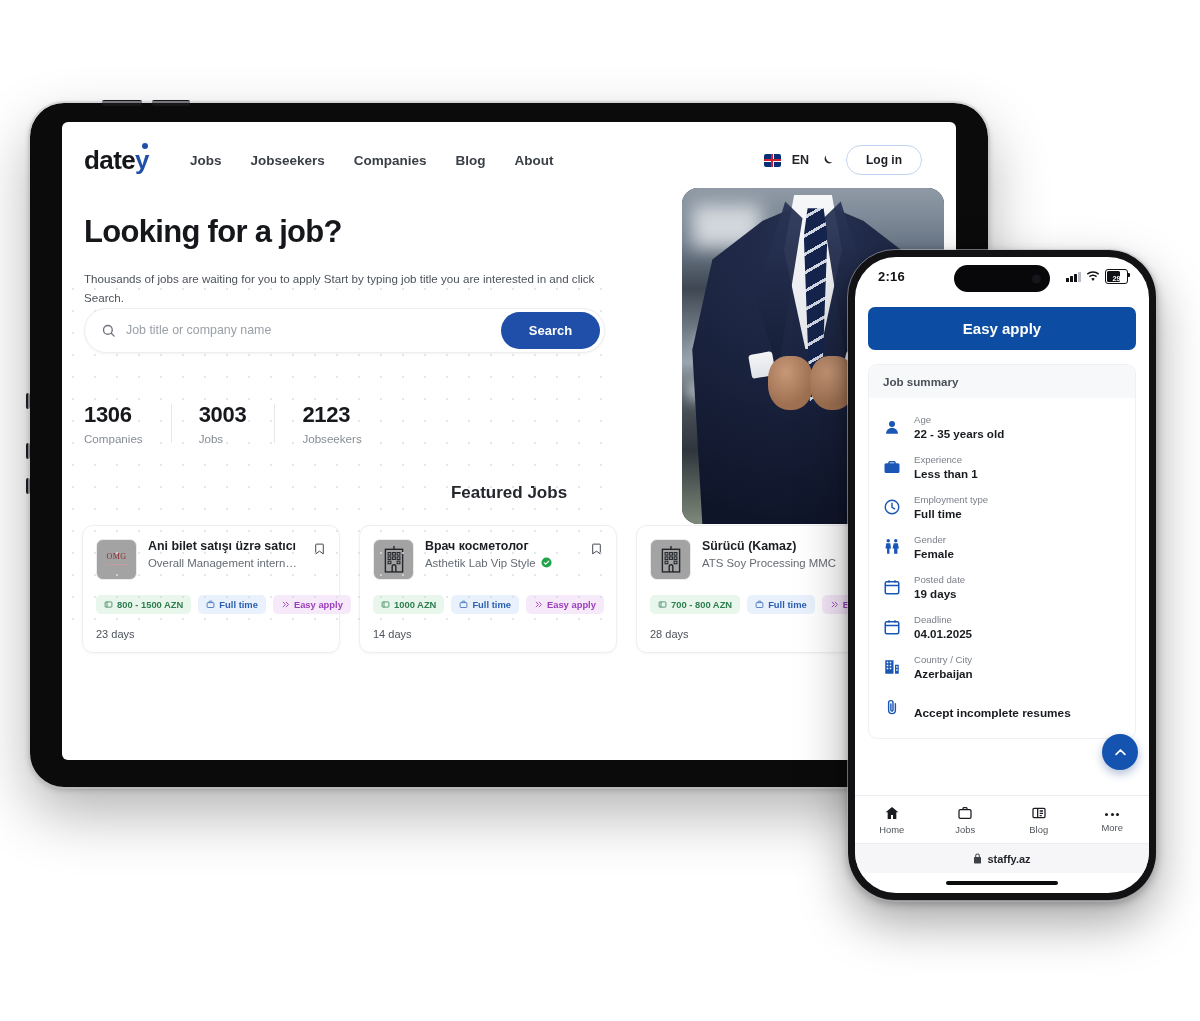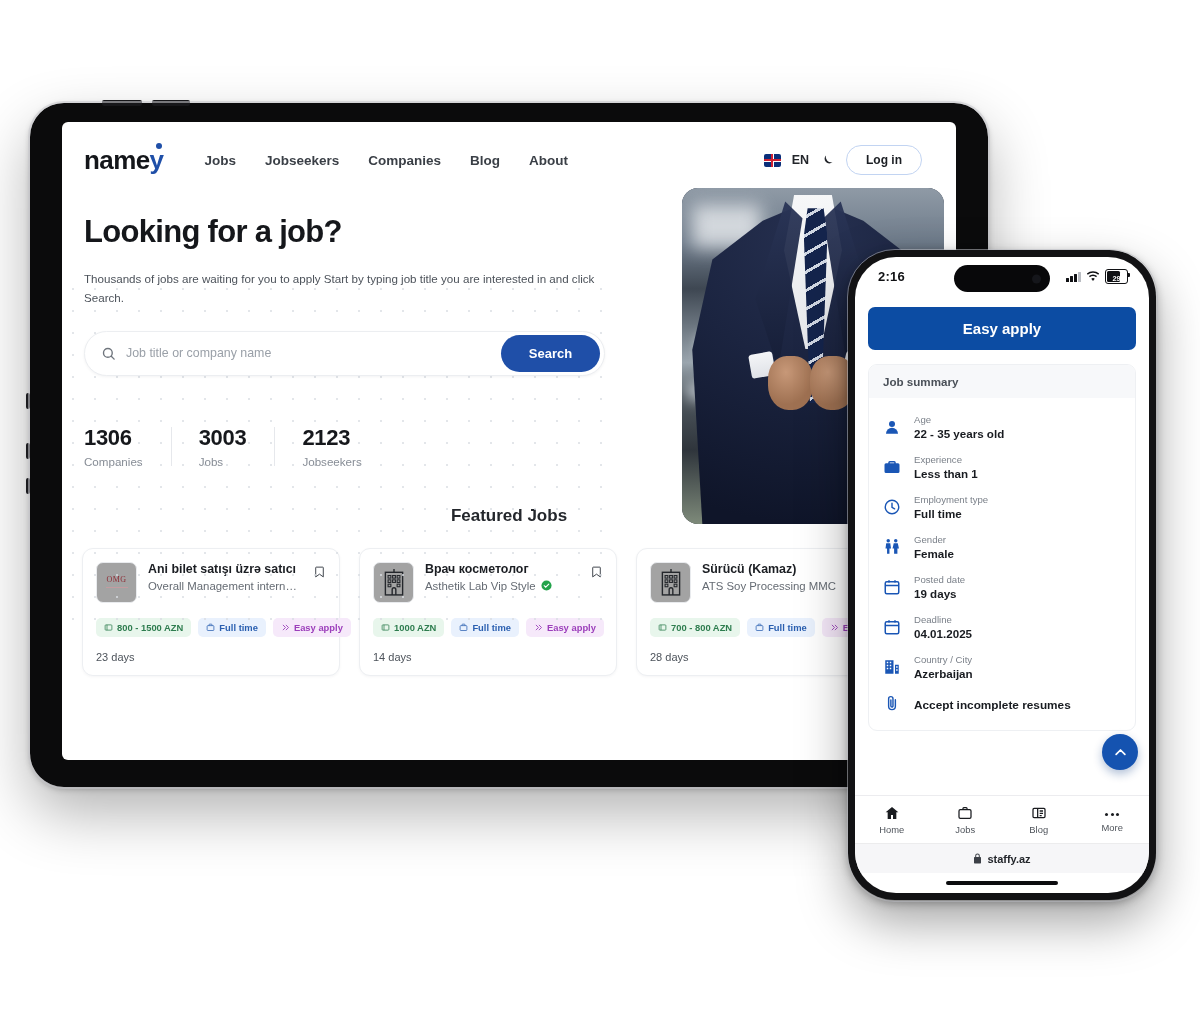--- a/index.html
+++ b/index.html
@@ -79,21 +79,21 @@
   .hero { position:relative; display:flex; padding: 16px 0 0 0; }
   .hero-left { width:575px; padding-left:22px; position:relative; z-index:2; }
   h1.hero-title {
     font-size:31px; line-height:1.16; font-weight:800; color:#15171b;
     letter-spacing:-.7px;
   }
   .hero-sub {
     margin-top:20px; font-size:11.6px; line-height:1.62; color:#4c525a; max-width:520px;
   }
   .searchbar {
-    margin-top:23px; width:521px; height:45px; background:#fff;
+    width:521px; height:45px; background:#fff;
     border:1px solid #eceef1; border-radius:26px;
     display:flex; align-items:center; padding-left:16px;
     box-shadow: 0 1px 3px rgba(20,25,40,.05);
   }
   .search-ico { width:15px; height:15px; color:#6f757d; flex:0 0 auto; }
   .search-input {
     flex:1; border:none; outline:none; font-size:12.4px; color:#242830;
     padding-left:10px; background:transparent;
     font-family:"Liberation Sans", sans-serif;
   }
@@ -251,21 +251,21 @@
   .summary-card {
     margin:14px 13px 0 13px; border:1px solid #eef0f3; border-radius:9px; overflow:hidden; background:#fff;
   }
   .summary-head { background:#f7f8fa; padding:10px 14px; font-size:11.6px; color:#4a5058; font-weight:600;}
   .summary-body { padding:9px 14px 11px 14px; }
   .srow { display:flex; align-items:center; gap:13px; padding:7px 0; }
   .sicon { width:18px; height:18px; color:#1a56b5; flex:0 0 auto; display:flex; align-items:center; justify-content:center;}
   .sicon svg { width:100%; height:100%; }
   .slabel { font-size:9.6px; color:#7b818a; }
   .svalue { font-size:11.6px; font-weight:700; color:#181b20; margin-top:2px; }
-  .srow.single .svalue { margin-top:4px; font-size:11.8px; }
+  .srow.single .svalue { margin-top:12px; font-size:11.8px; }
 
   .fab {
     position:absolute; right:11px; bottom:123px; width:36px; height:36px; border-radius:50%;
     background:#1553b0; display:flex; align-items:center; justify-content:center;
     box-shadow:0 4px 10px rgba(13,60,130,.32); cursor:pointer;
   }
   .fab svg { width:15px; height:15px; color:#fff; }
 
   .tabbar {
     position:absolute; left:0; right:0; bottom:50px; height:48px;
@@ -298,21 +298,21 @@
   <div class="tablet">
     <div class="tablet-btn b1"></div>
     <div class="tablet-btn b2"></div>
     <div class="side-dot" style="top:290px;height:16px;"></div>
     <div class="side-dot" style="top:340px;height:16px;"></div>
     <div class="side-dot" style="top:375px;height:16px;"></div>
 
     <div class="screen">
 
       <div class="site-header">
-        <div class="logo"><span>name</span><span class="y">y</span><span class="ydot"></span></div>
+        <div class="logo"><span>date</span><span class="y">y</span><span class="ydot"></span></div>
 
         <nav class="nav">
           <a href="#">Jobs</a>
           <a href="#">Jobseekers</a>
           <a href="#">Companies</a>
           <a href="#">Blog</a>
           <a href="#">About</a>
         </nav>
 
         <div class="header-right">

